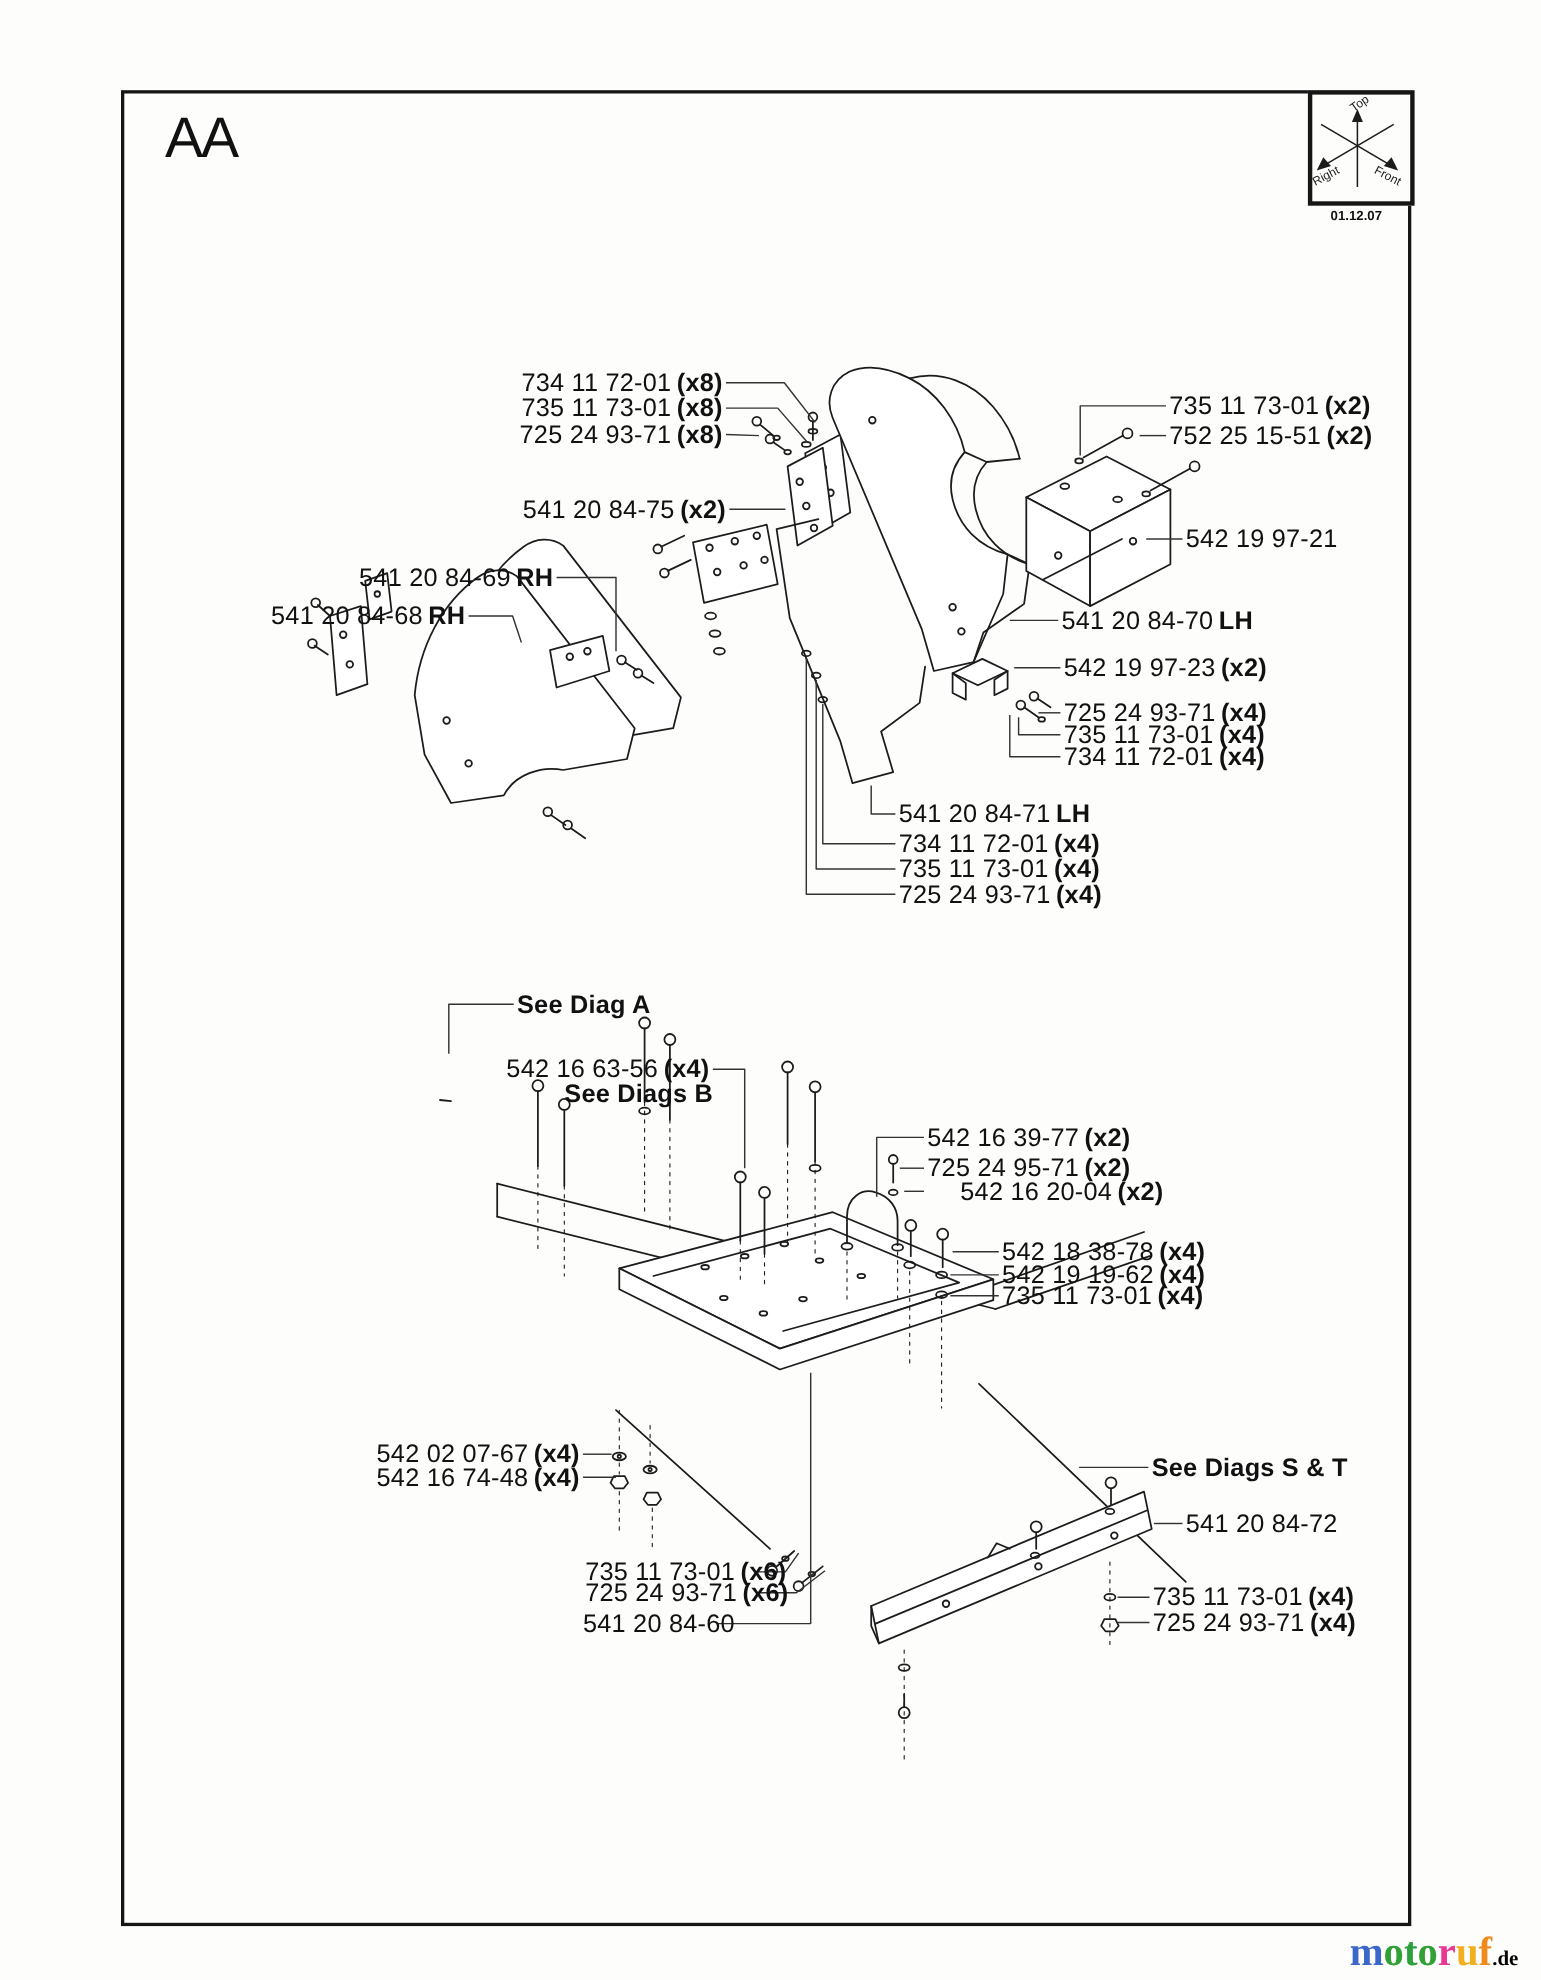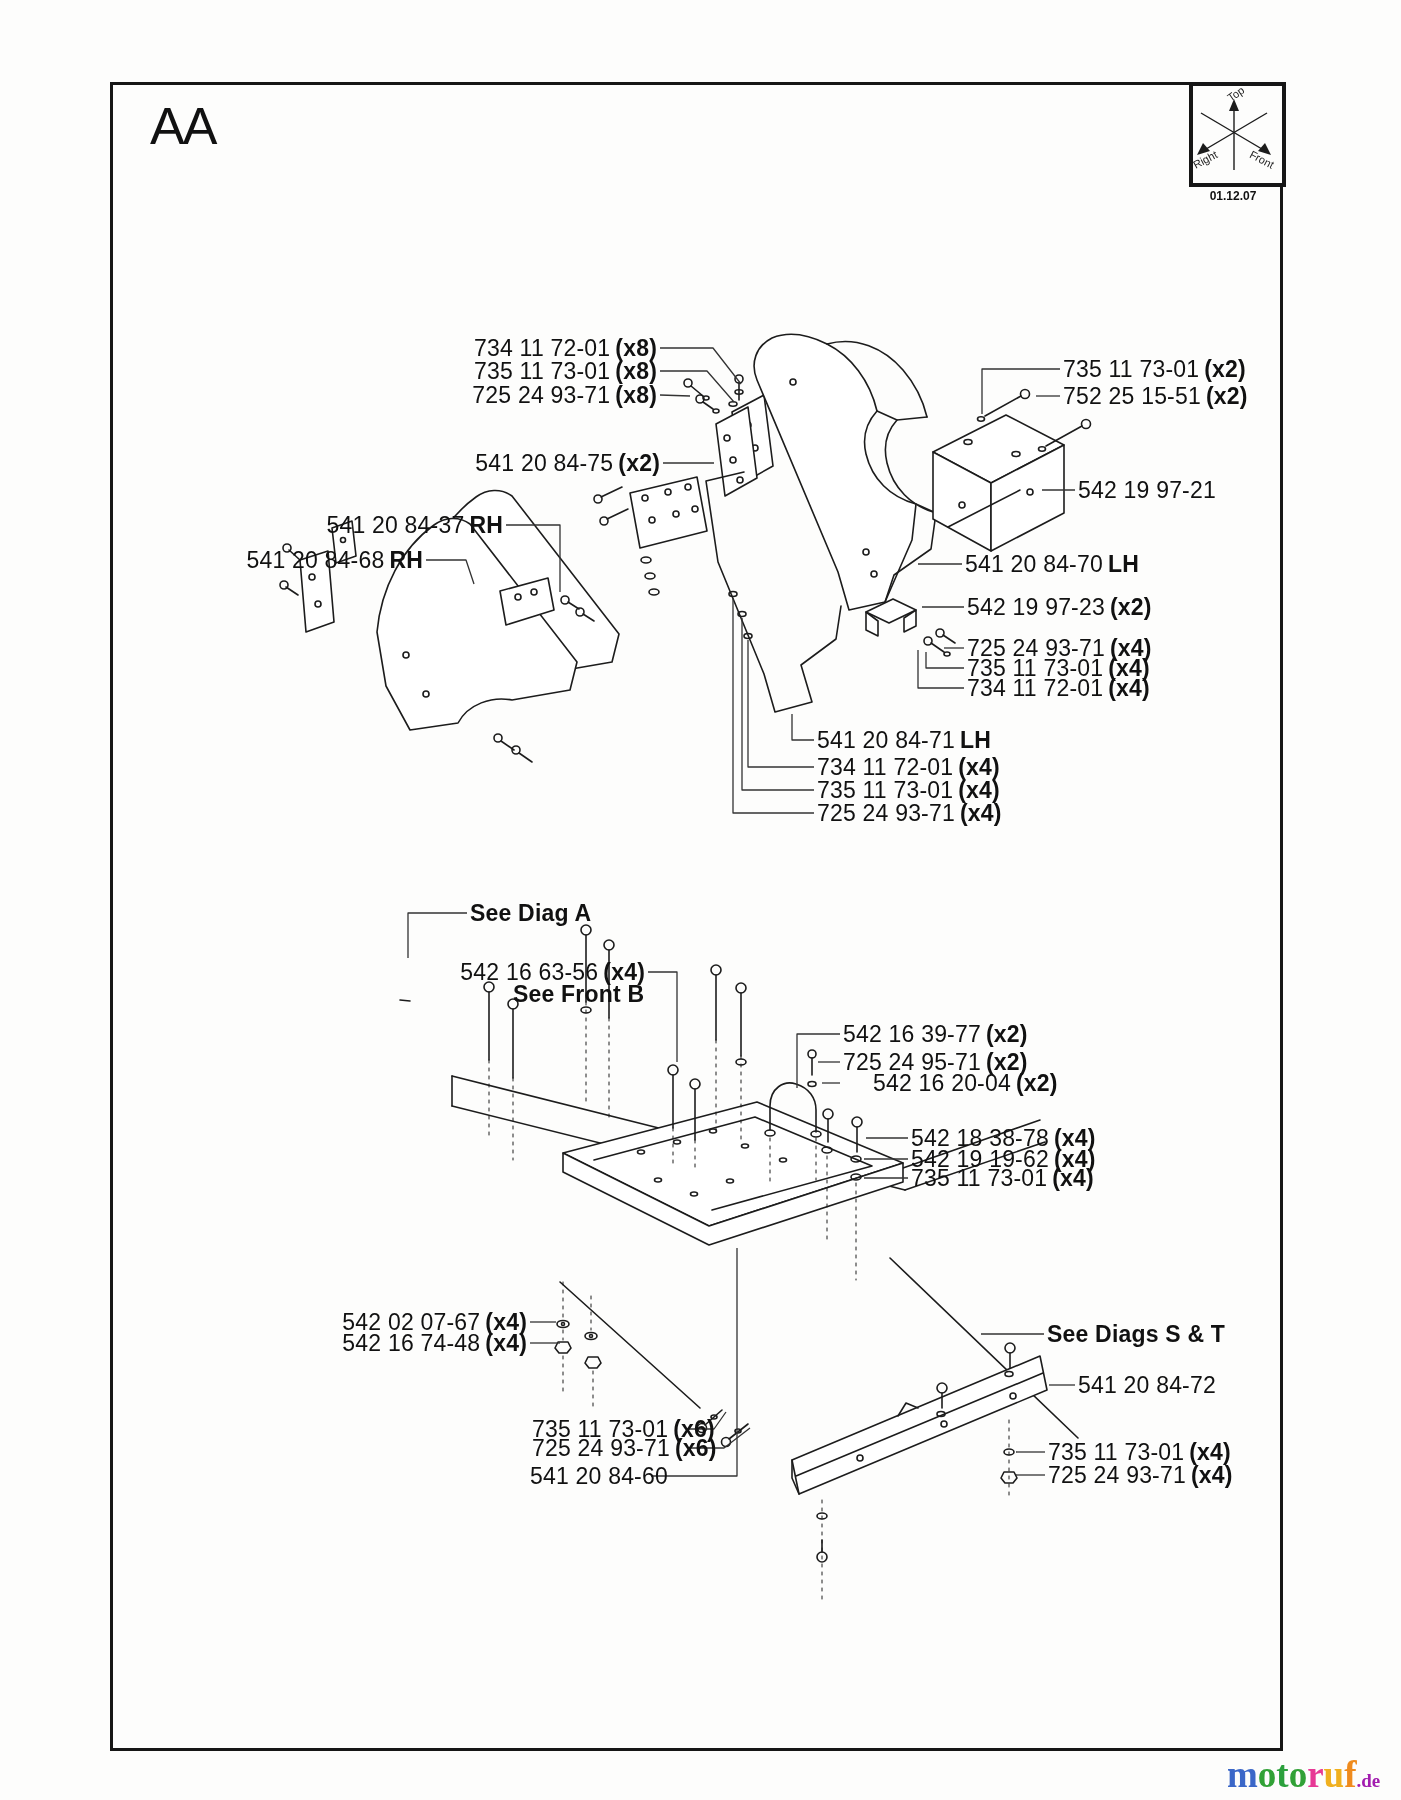--- a/index.html
+++ b/index.html
@@ -330,50 +330,50 @@
       <polyline points="651,1476 737,1476 737,1248"></polyline>
       <polyline points="1045,1452 1016,1452"></polyline>
       <polyline points="1045,1475 1016,1475"></polyline>
     </g>
   </svg>
 
   <div class="lbl" style="right:744px;top:348px"><span>734 11 72-01</span><span class="b">(x8)</span></div>
   <div class="lbl" style="right:744px;top:371px"><span>735 11 73-01</span><span class="b">(x8)</span></div>
   <div class="lbl" style="right:744px;top:395px"><span>725 24 93-71</span><span class="b">(x8)</span></div>
   <div class="lbl" style="right:741px;top:463px"><span>541 20 84-75</span><span class="b">(x2)</span></div>
-  <div class="lbl" style="right:898px;top:525px"><span>541 20 84-37</span><span class="b">RH</span></div>
+  <div class="lbl" style="right:898px;top:525px"><span>541 20 84-69</span><span class="b">RH</span></div>
   <div class="lbl" style="right:978px;top:560px"><span>541 20 84-68</span><span class="b">RH</span></div>
   <div class="lbl" style="left:1063px;top:369px"><span>735 11 73-01</span><span class="b">(x2)</span></div>
   <div class="lbl" style="left:1063px;top:396px"><span>752 25 15-51</span><span class="b">(x2)</span></div>
   <div class="lbl" style="left:1078px;top:490px"><span>542 19 97-21</span><span class="b"></span></div>
   <div class="lbl" style="left:965px;top:564px"><span>541 20 84-70</span><span class="b">LH</span></div>
   <div class="lbl" style="left:967px;top:607px"><span>542 19 97-23</span><span class="b">(x2)</span></div>
   <div class="lbl" style="left:967px;top:648px"><span>725 24 93-71</span><span class="b">(x4)</span></div>
   <div class="lbl" style="left:967px;top:668px"><span>735 11 73-01</span><span class="b">(x4)</span></div>
   <div class="lbl" style="left:967px;top:688px"><span>734 11 72-01</span><span class="b">(x4)</span></div>
   <div class="lbl" style="left:817px;top:740px"><span>541 20 84-71</span><span class="b">LH</span></div>
   <div class="lbl" style="left:817px;top:767px"><span>734 11 72-01</span><span class="b">(x4)</span></div>
   <div class="lbl" style="left:817px;top:790px"><span>735 11 73-01</span><span class="b">(x4)</span></div>
   <div class="lbl" style="left:817px;top:813px"><span>725 24 93-71</span><span class="b">(x4)</span></div>
   <div class="lbl bold" style="left:470px;top:913px"><span>See Diag A</span></div>
   <div class="lbl" style="right:756px;top:972px"><span>542 16 63-56</span><span class="b">(x4)</span></div>
-  <div class="lbl bold" style="left:513px;top:994px"><span>See Front B</span></div>
+  <div class="lbl bold" style="left:513px;top:994px"><span>See Diags B</span></div>
   <div class="lbl" style="left:843px;top:1034px"><span>542 16 39-77</span><span class="b">(x2)</span></div>
   <div class="lbl" style="left:843px;top:1062px"><span>725 24 95-71</span><span class="b">(x2)</span></div>
   <div class="lbl" style="left:873px;top:1083px"><span>542 16 20-04</span><span class="b">(x2)</span></div>
   <div class="lbl" style="left:911px;top:1138px"><span>542 18 38-78</span><span class="b">(x4)</span></div>
   <div class="lbl" style="left:911px;top:1159px"><span>542 19 19-62</span><span class="b">(x4)</span></div>
   <div class="lbl" style="left:911px;top:1178px"><span>735 11 73-01</span><span class="b">(x4)</span></div>
   <div class="lbl" style="right:874px;top:1322px"><span>542 02 07-67</span><span class="b">(x4)</span></div>
   <div class="lbl" style="right:874px;top:1343px"><span>542 16 74-48</span><span class="b">(x4)</span></div>
   <div class="lbl bold" style="left:1047px;top:1334px"><span>See Diags S &amp; T</span></div>
   <div class="lbl" style="left:1078px;top:1385px"><span>541 20 84-72</span><span class="b"></span></div>
   <div class="lbl" style="left:532px;top:1429px"><span>735 11 73-01</span><span class="b">(x6)</span></div>
   <div class="lbl" style="left:532px;top:1448px"><span>725 24 93-71</span><span class="b">(x6)</span></div>
   <div class="lbl" style="left:530px;top:1476px"><span>541 20 84-60</span><span class="b"></span></div>
   <div class="lbl" style="left:1048px;top:1452px"><span>735 11 73-01</span><span class="b">(x4)</span></div>
   <div class="lbl" style="left:1048px;top:1475px"><span>725 24 93-71</span><span class="b">(x4)</span></div>
 
   <div id="watermark">
-    <span style="color: rgb(59, 103, 200);">m</span><span style="color: rgb(49, 161, 54);">o</span><span style="color: rgb(43, 160, 60);">t</span><span style="color: rgb(49, 161, 54);">o</span><span style="color: rgb(231, 56, 149);">r</span><span style="color: rgb(240, 176, 31);">u</span><span style="color: rgb(239, 139, 29);">f</span><span class="de" style="color: #a21caf;">.de</span>
+    <span style="color: rgb(59, 103, 200);">m</span><span style="color: rgb(49, 161, 54);">o</span><span style="color: rgb(43, 160, 60);">t</span><span style="color: rgb(49, 161, 54);">o</span><span style="color: rgb(231, 56, 149);">r</span><span style="color: rgb(240, 176, 31);">u</span><span style="color: rgb(239, 139, 29);">f</span><span class="de" style="color: #000000;">.de</span>
   </div>
 
 </div>
 
 </body></html>

